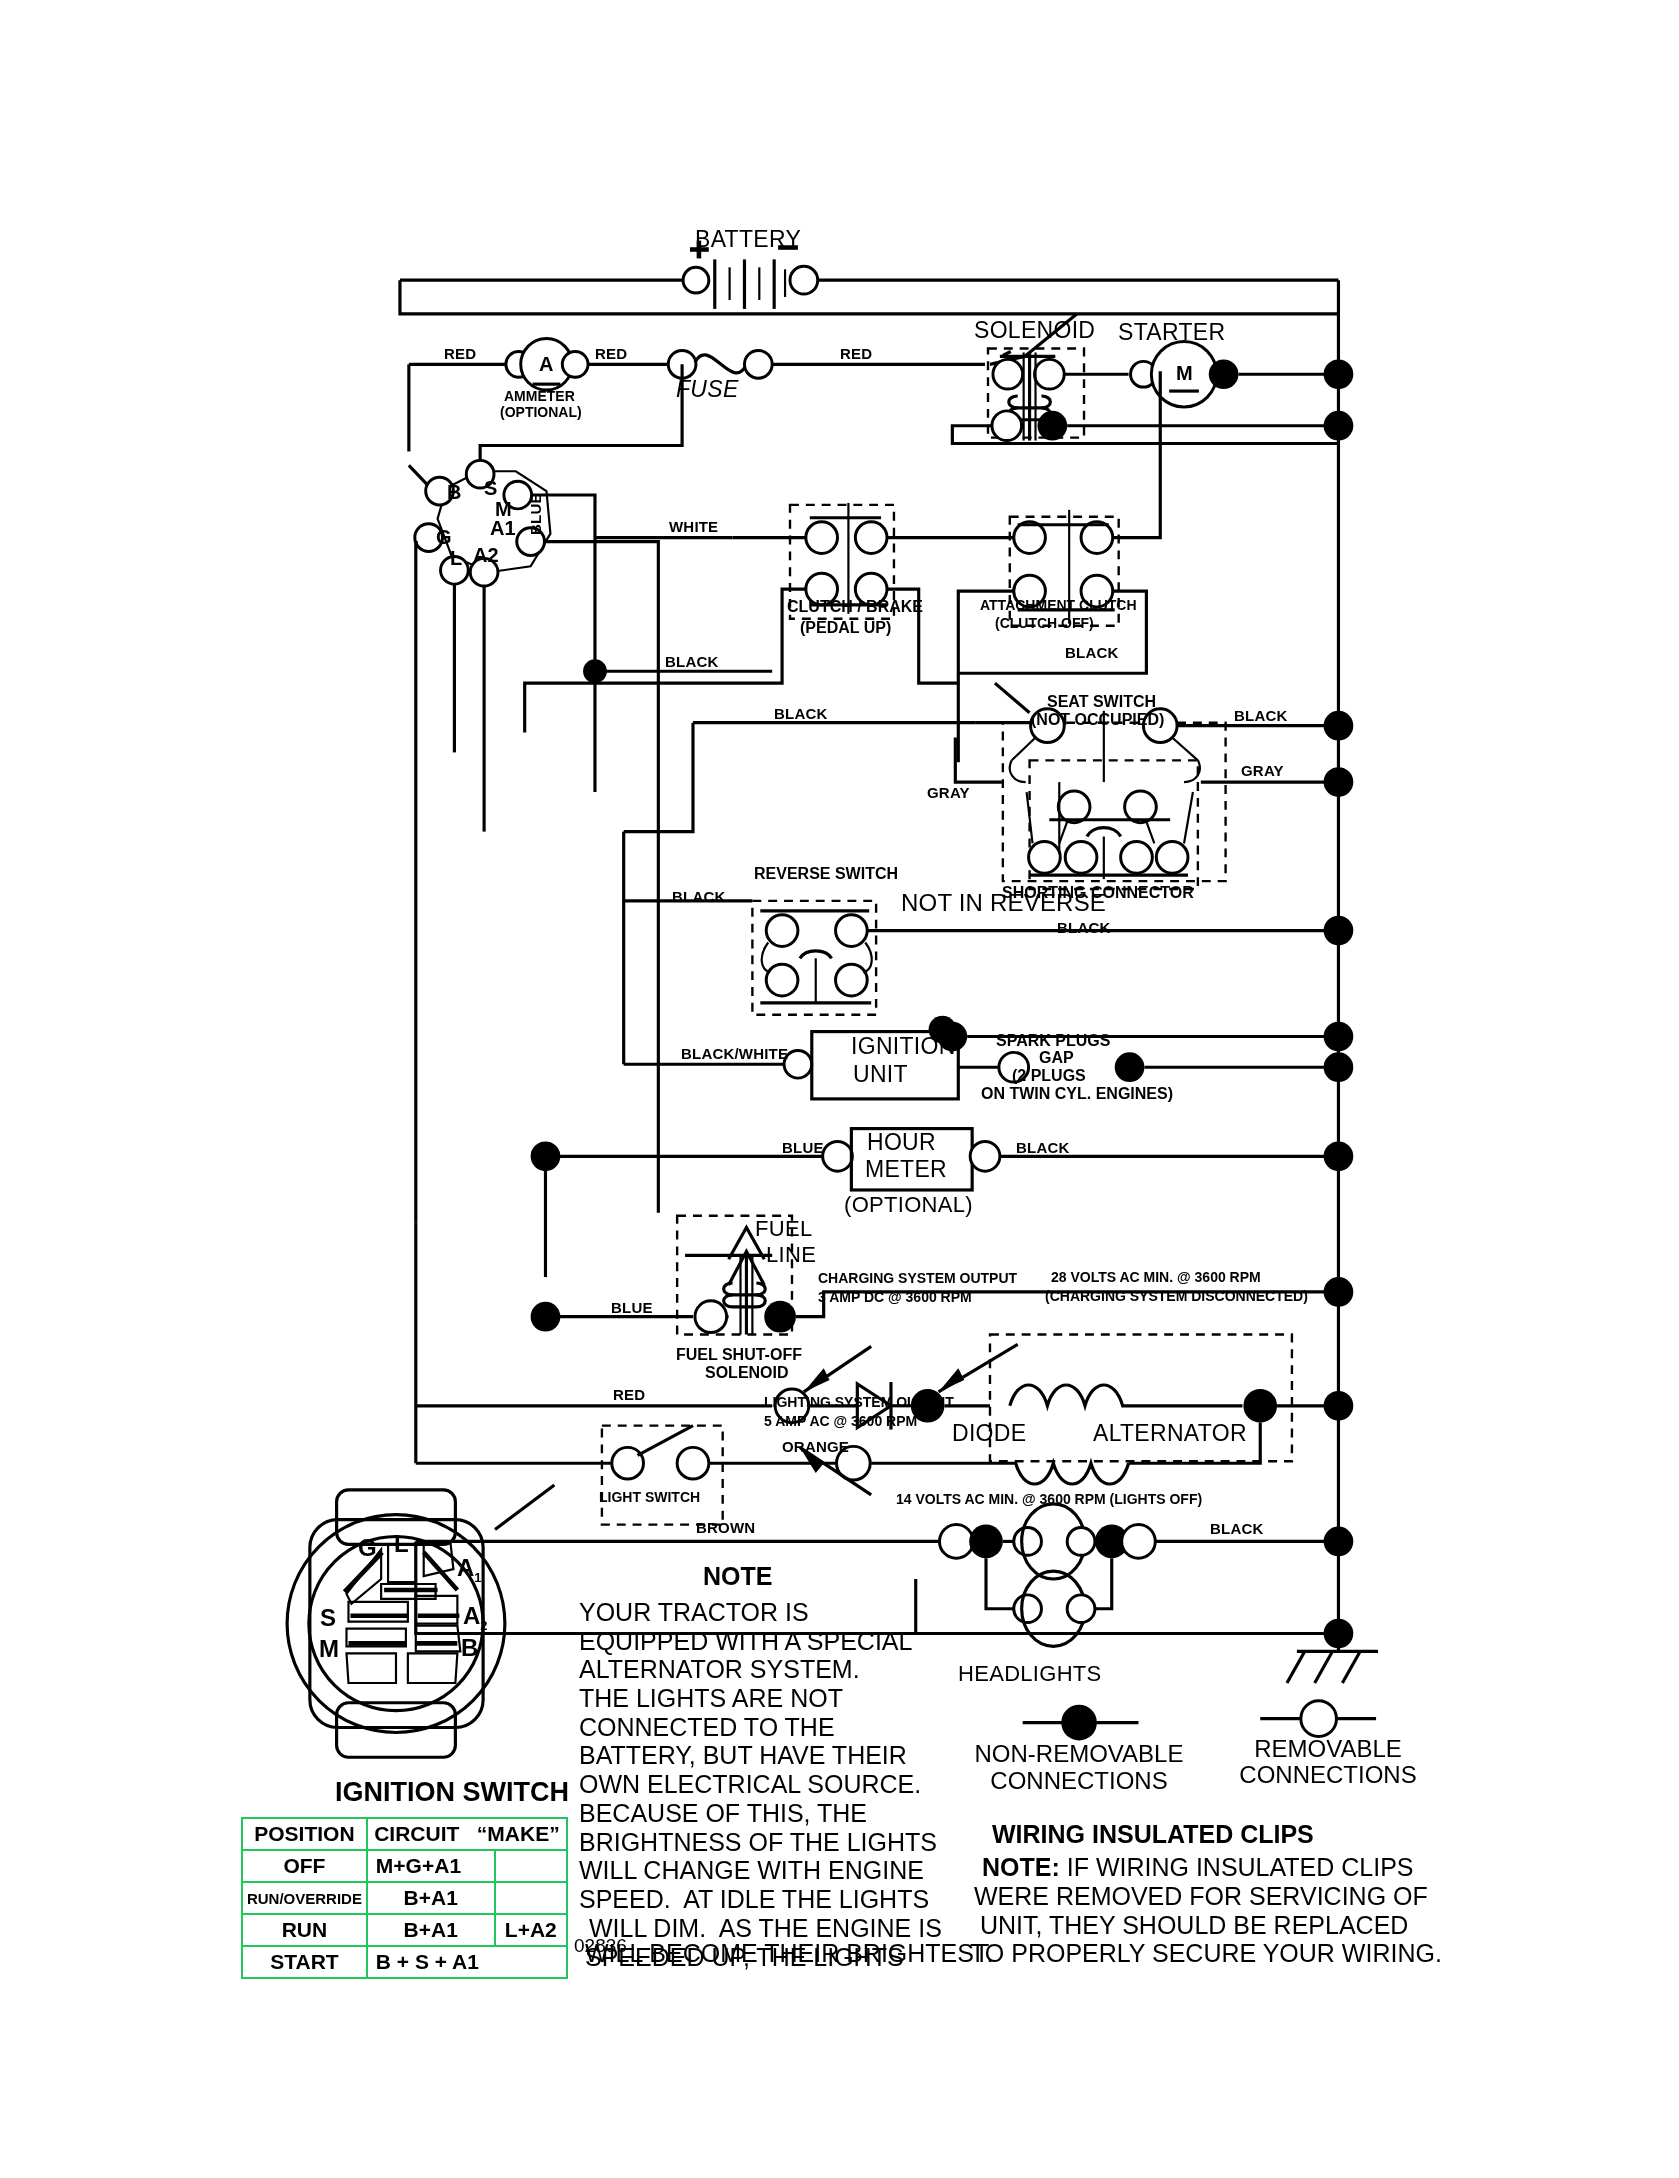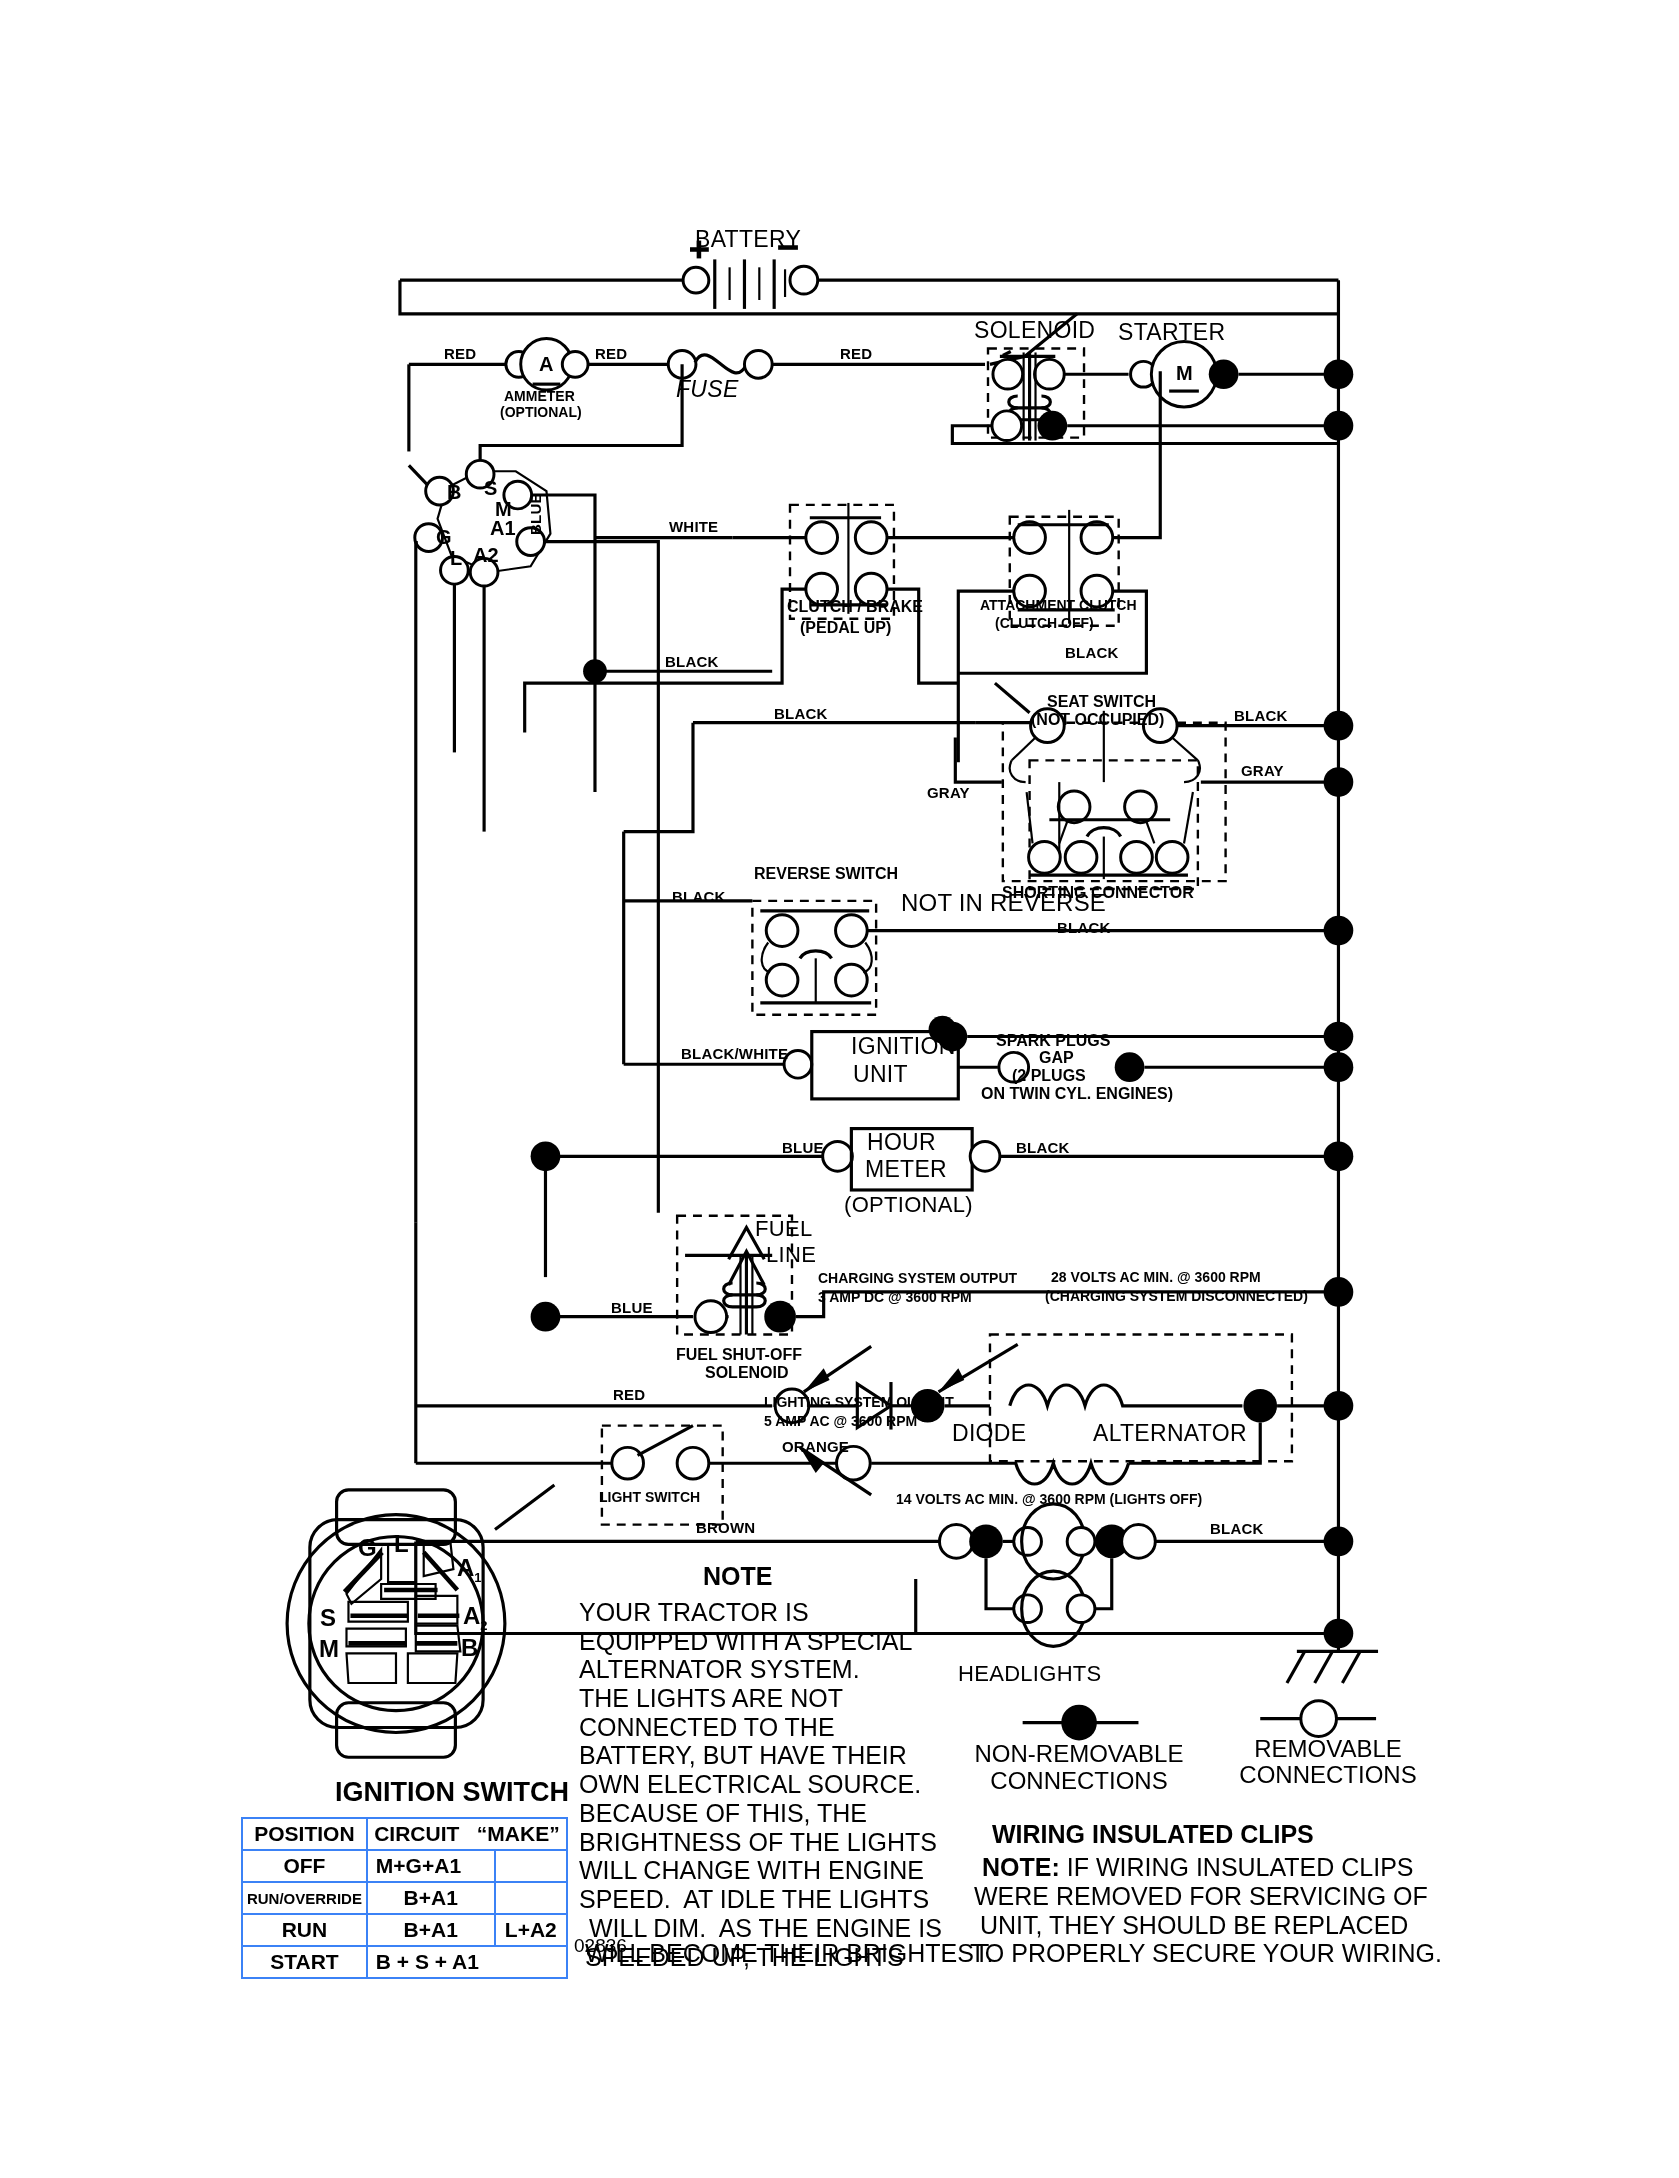--- a/index.html
+++ b/index.html
@@ -17,21 +17,21 @@
   .complabel{font-size:23px;font-weight:normal;letter-spacing:0.3px;}
   .smalllabel{font-size:14px;font-weight:bold;}
   .tinylabel{font-size:16px;font-weight:bold;}
   .term{font-size:20px;font-weight:bold;}
   .term sub{font-size:13px;}
   .bigtxt{font-size:26px;font-weight:normal;letter-spacing:0.2px;}
   .notehdr{font-size:25px;font-weight:bold;}
   .noteline{font-size:25px;font-weight:normal;line-height:29px;}
   .legendtxt{font-size:24px;font-weight:normal;text-align:center;line-height:27px;}
   table.swtable{position:absolute;border-collapse:collapse;font-family:"Liberation Sans",sans-serif;}
-  table.swtable td{border:2px solid #3b82f6;font-size:21px;font-weight:bold;text-align:center;padding:3px 0;}
+  table.swtable td{border:2px solid #22c55e;font-size:21px;font-weight:bold;text-align:center;padding:3px 0;}
   table.swtable td.hdr{font-size:21px;font-weight:bold;}
   table.swtable td.narrow{font-size:15px;font-weight:bold;}
   table.swtable td.left{text-align:left;padding-left:8px;}
   .codetxt{position:absolute;font-size:19px;font-weight:normal;}
 </style>
 </head>
 <body>
 
 <div id="sheet">
 

